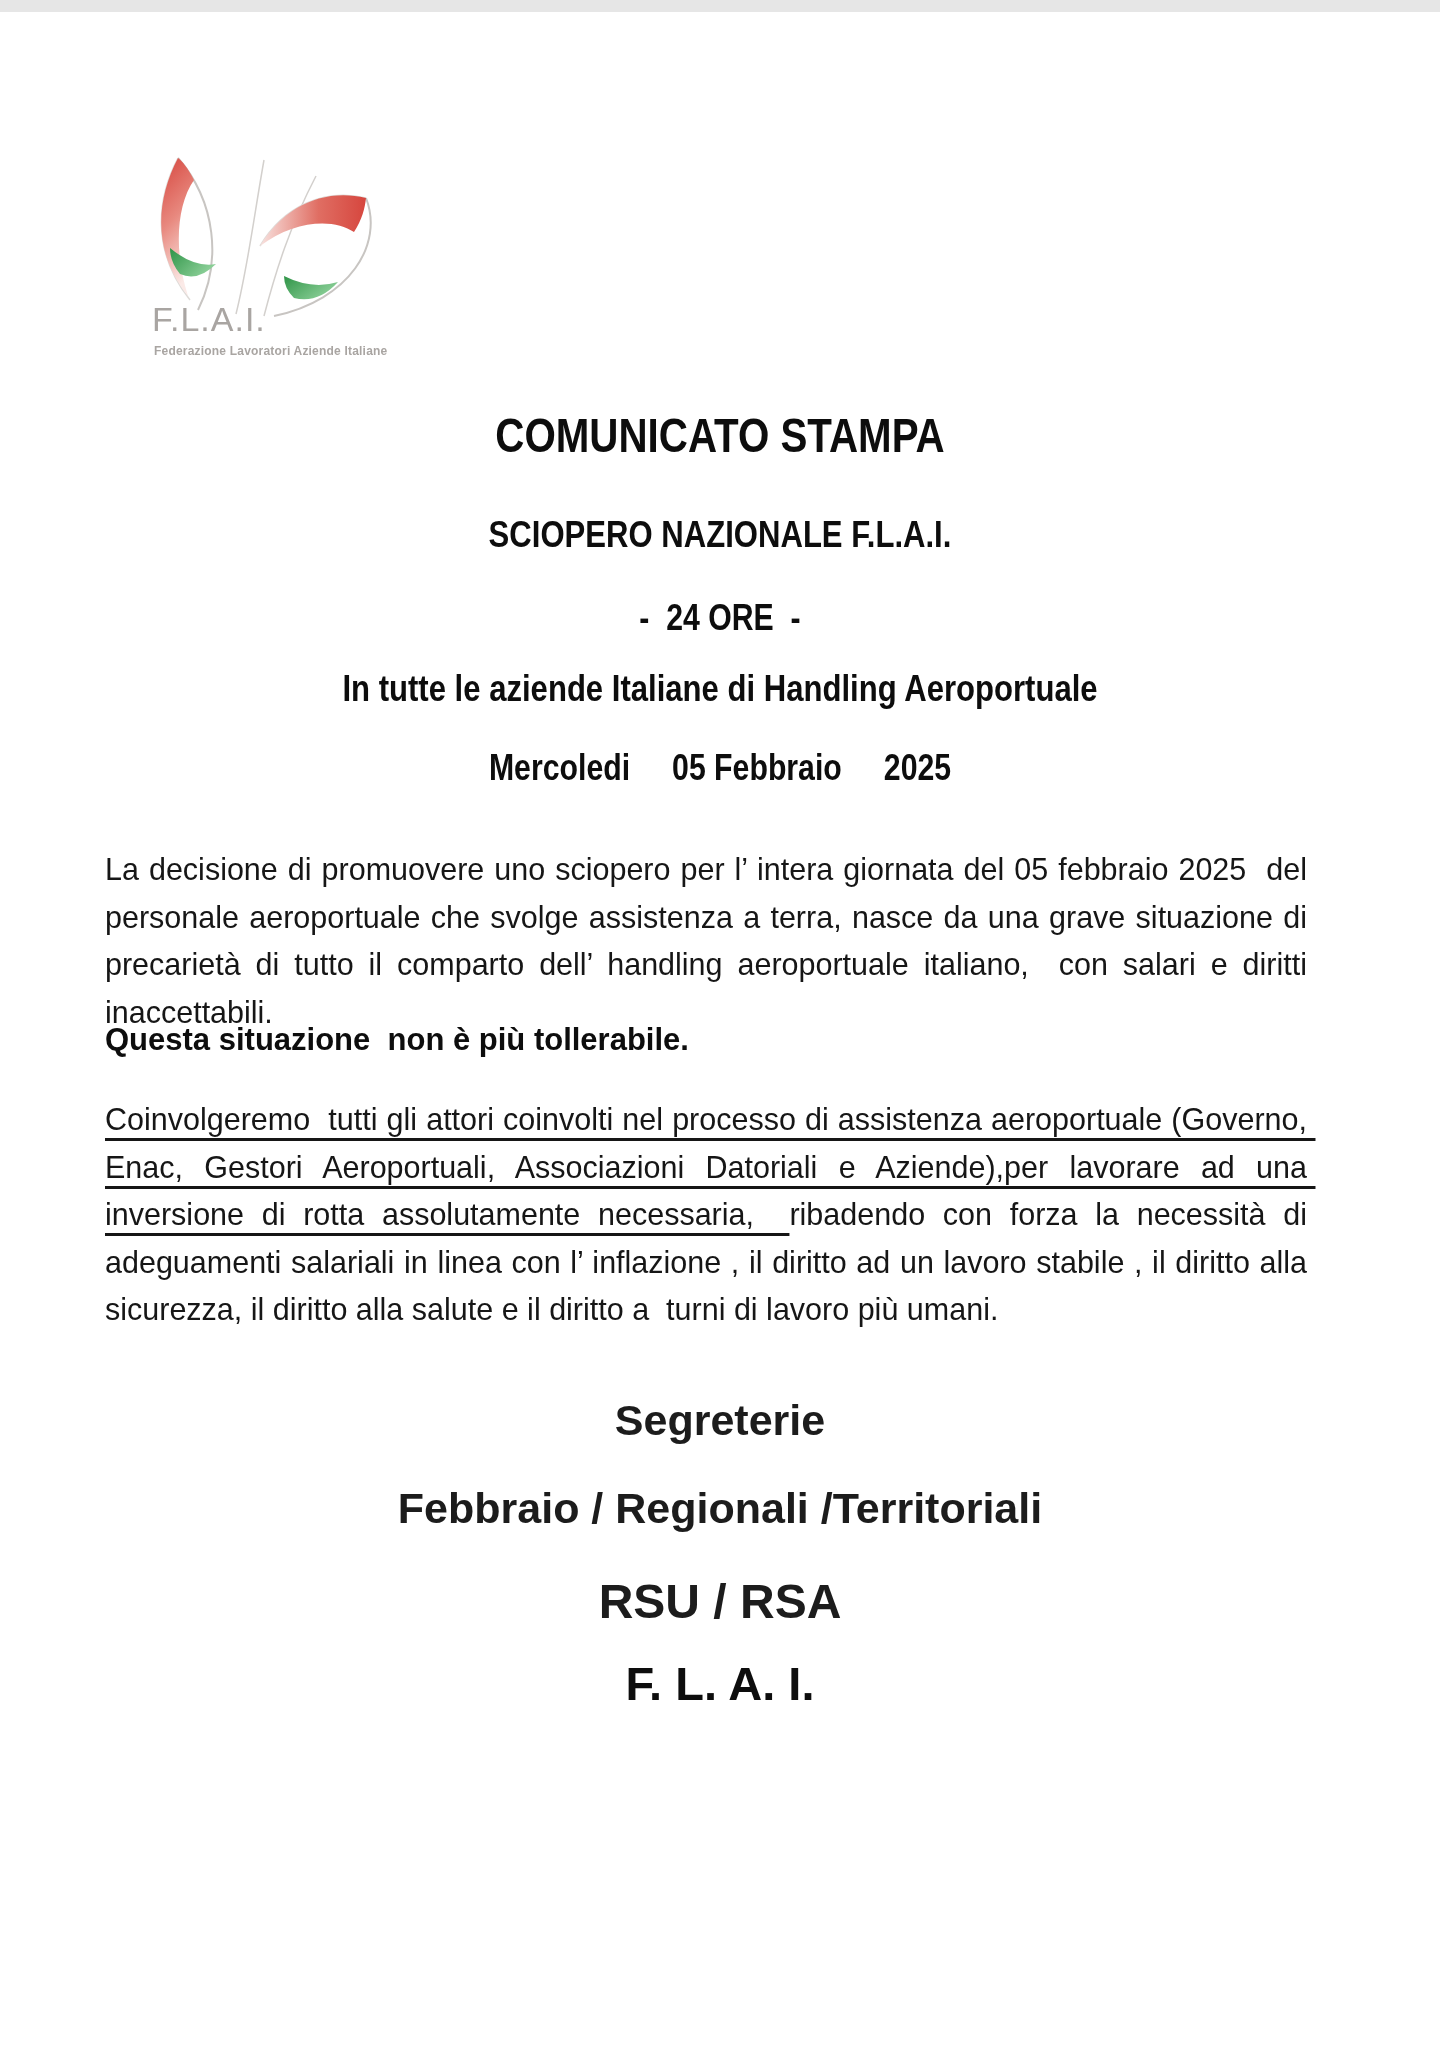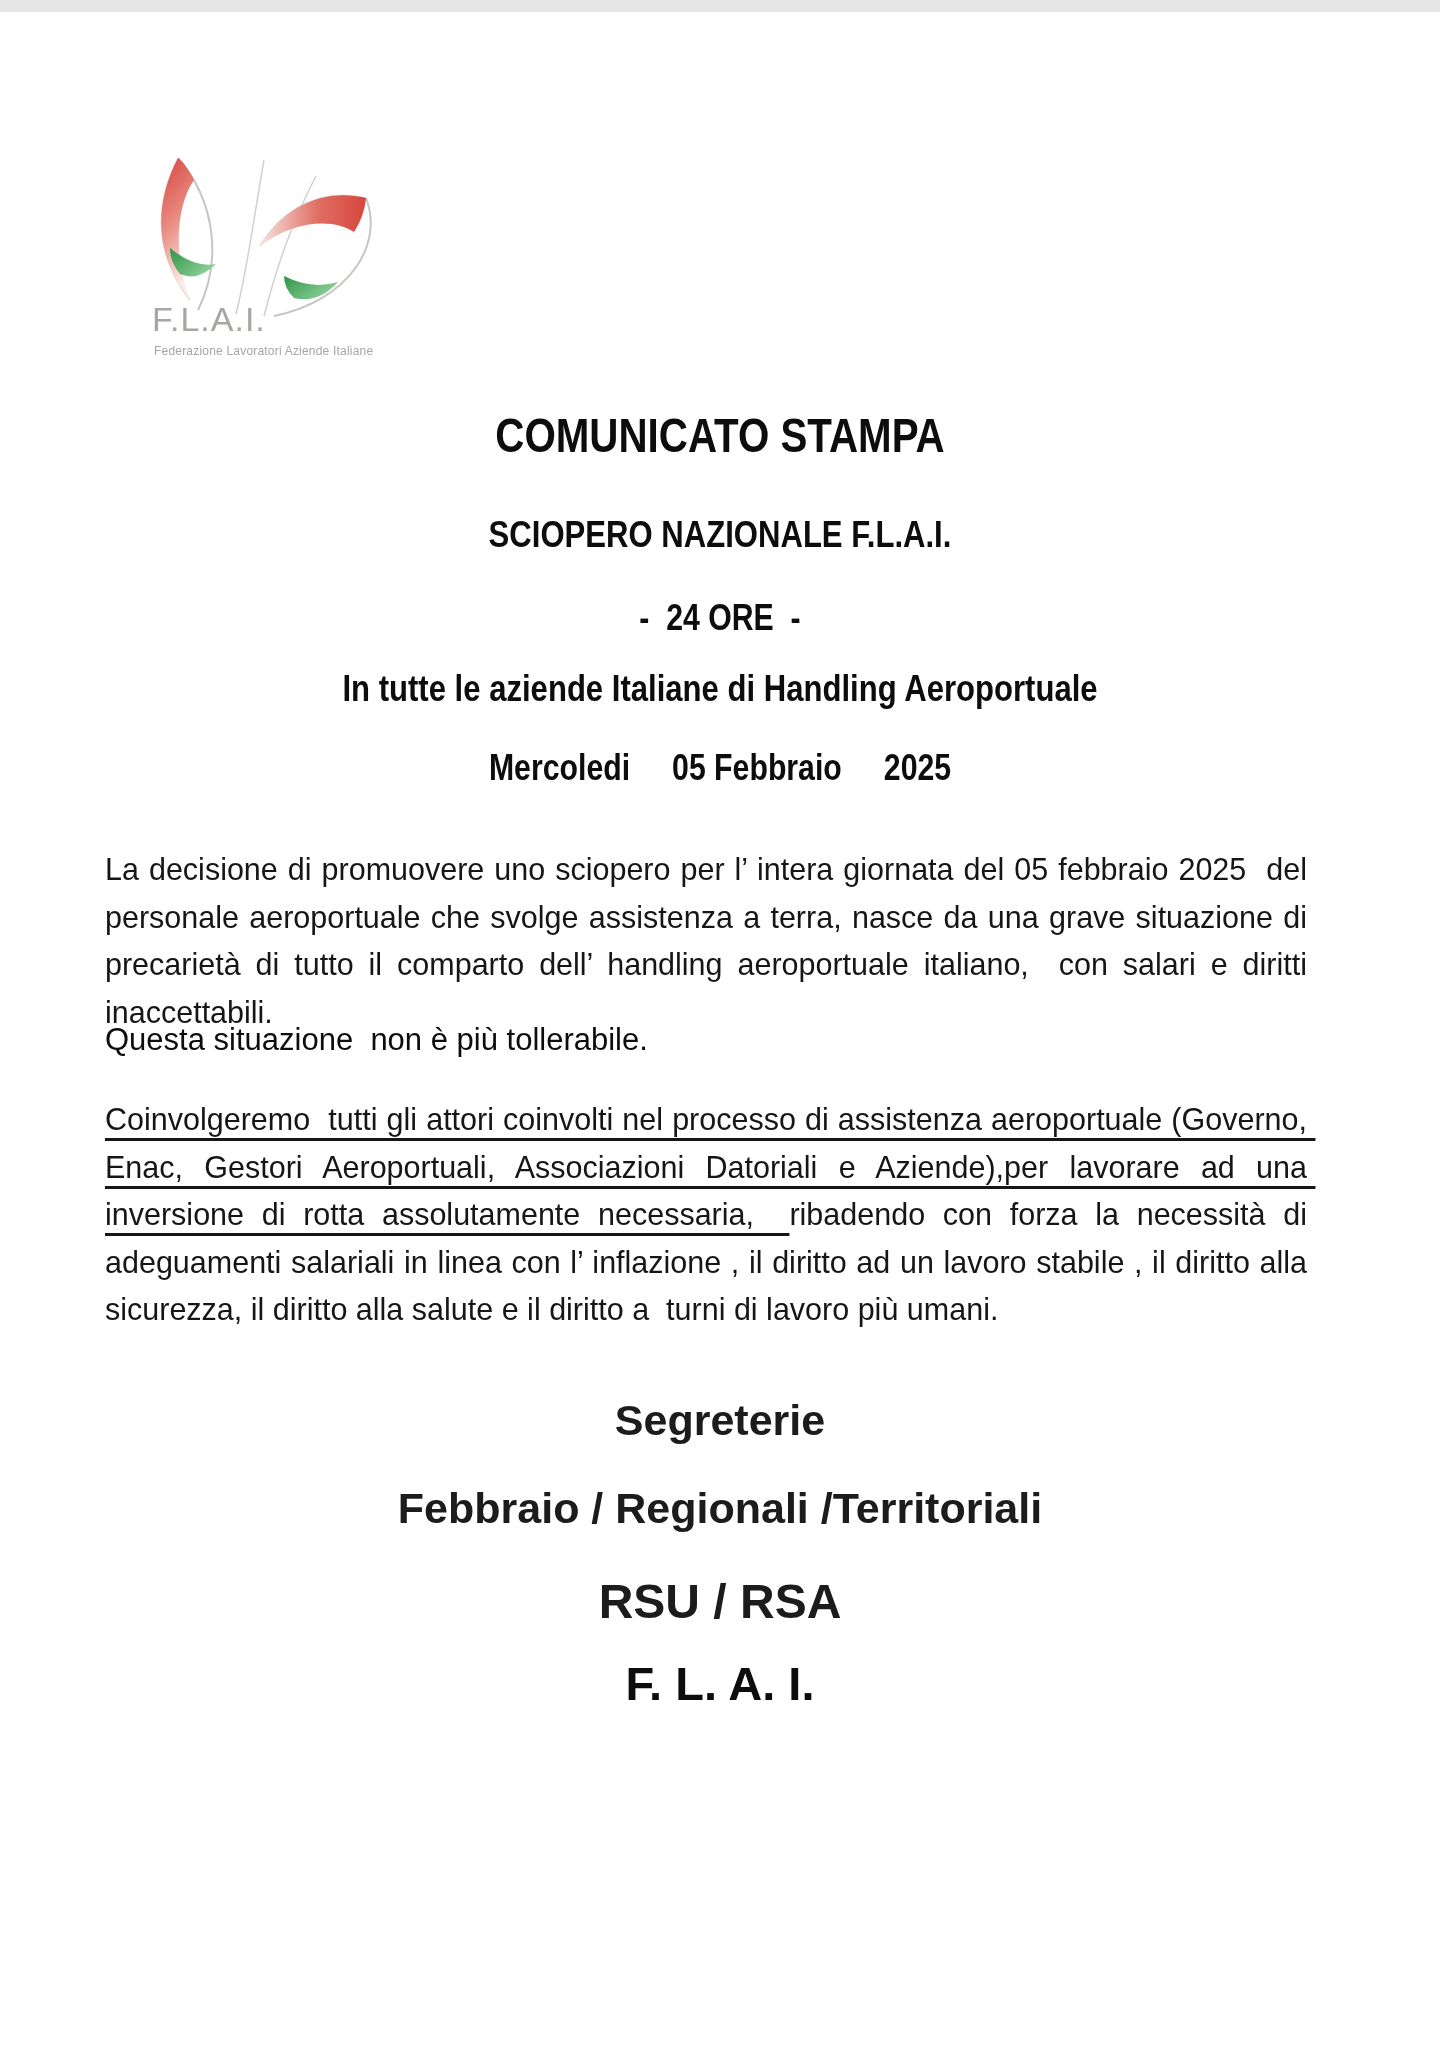--- a/index.html
+++ b/index.html
@@ -33,20 +33,21 @@
     letter-spacing: 1px;
     color: #a9a5a2;
   }
   .logo-tagline {
     position: absolute;
     left: 42px; top: 196px;
     font-size: 12px;
     letter-spacing: 0.2px;
     color: #a9a5a2;
     white-space: nowrap;
+    font-weight: bold;
   }
   
   .heading {
     position: absolute;
     left: 0;
     width: 1440px;
     text-align: center;
     font-weight: bold;
     color: #0d0d0d;
     white-space: pre-wrap;
@@ -68,21 +69,21 @@
     text-align: justify;
     white-space: pre-wrap;
     color: #161616;
   }
   .p1 { top: 814px; margin-top: 32px; }
   .statement {
     position: absolute;
     left: 105px;
     top: 1022px;
     font-size: 31px;
-    font-weight: normal;
+    font-weight: bold;
     white-space: pre-wrap;
     color: #0d0d0d;
   }
   .p2 { top: 1096px; }
   .underlined {
     text-decoration: underline;
     text-decoration-thickness: 2.5px;
     text-underline-offset: 8px;
   }
   

